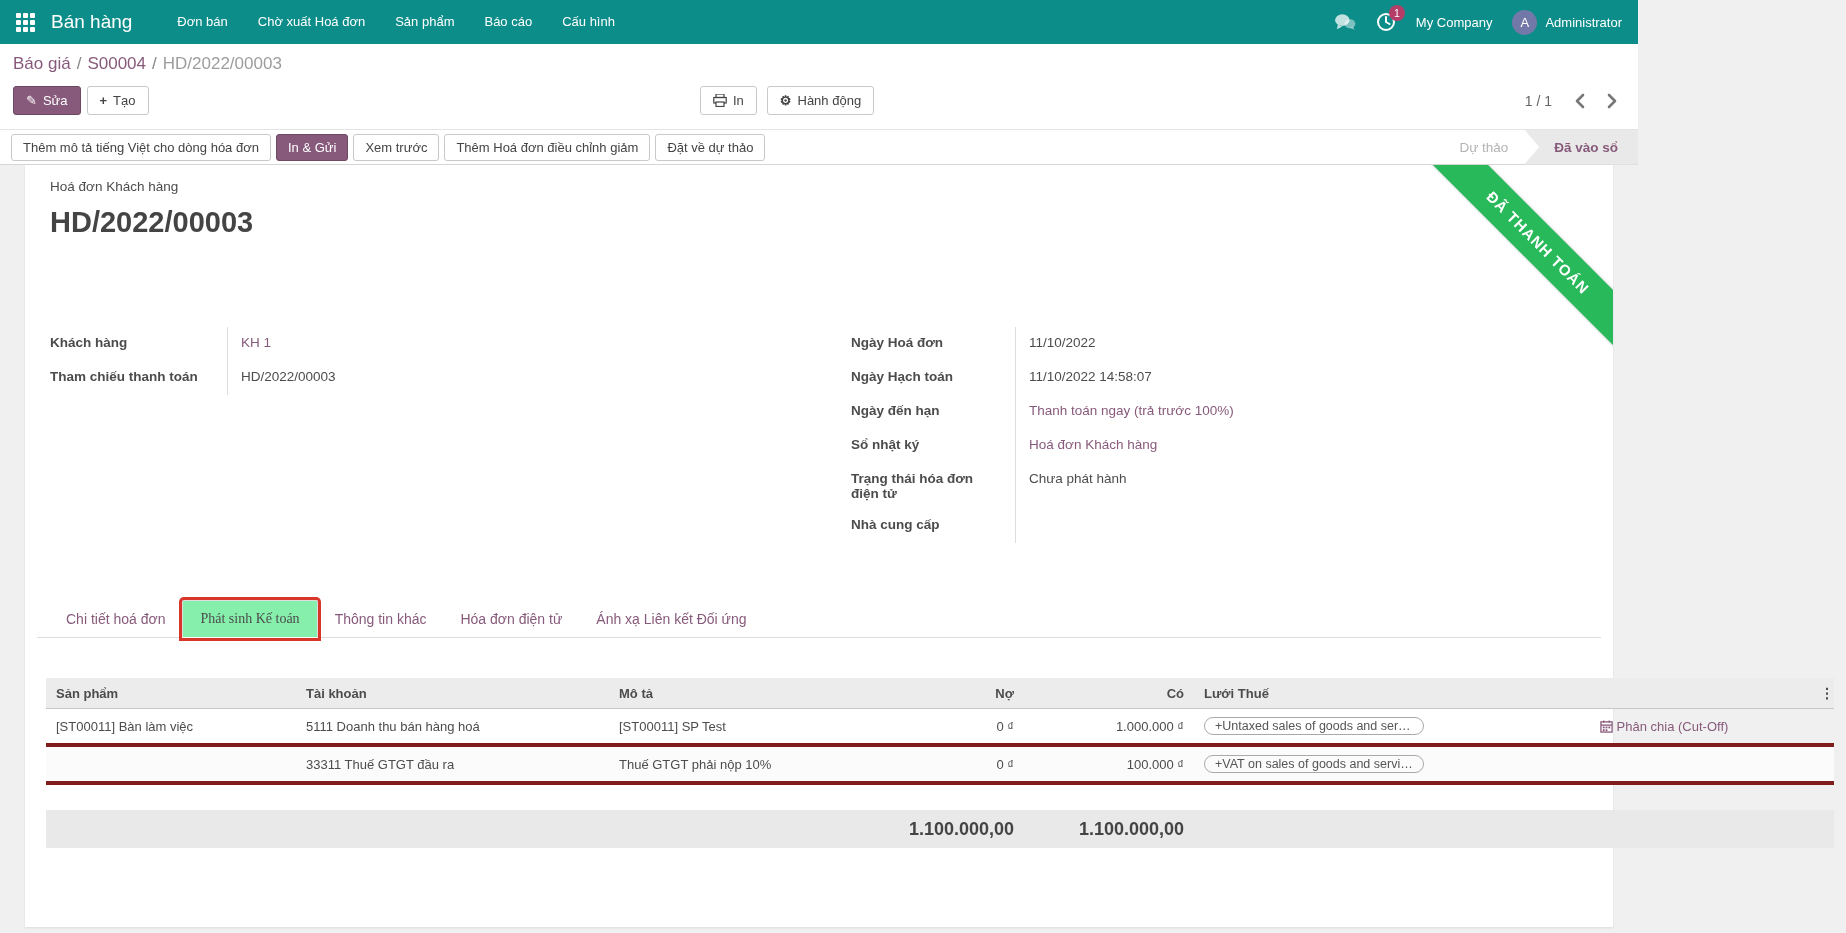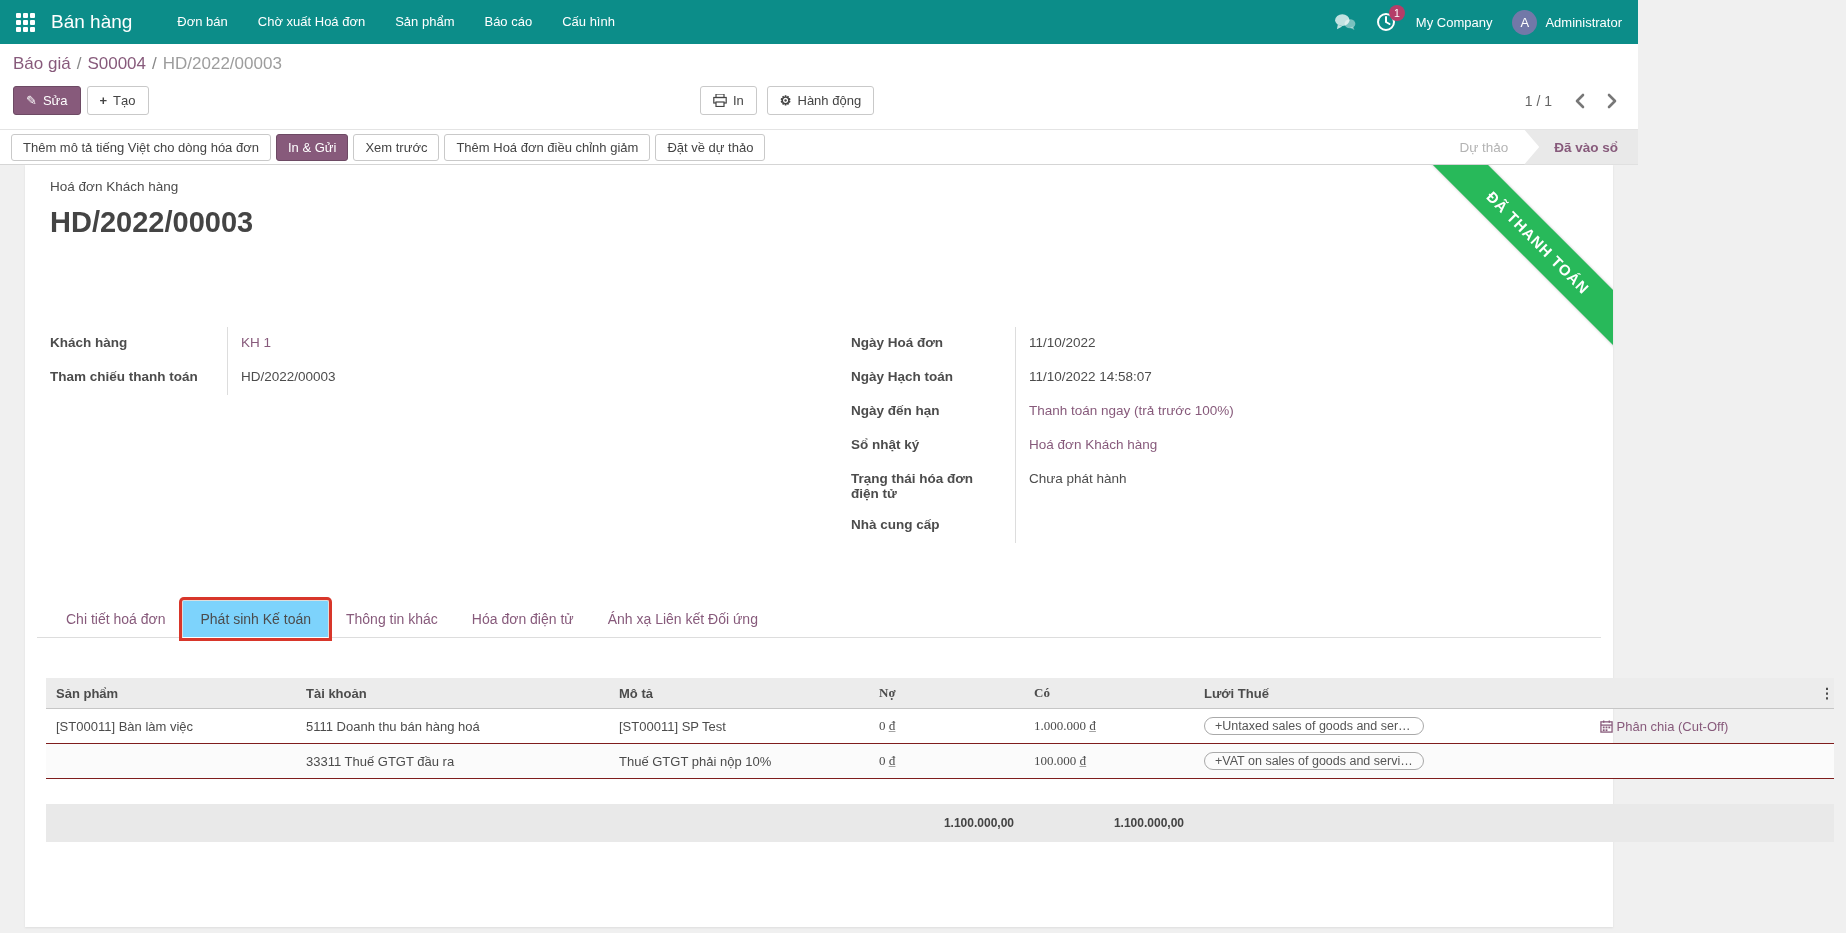--- a/index.html
+++ b/index.html
@@ -57,34 +57,34 @@
   .fgroup2 { margin-left:18px; }
   .frow { display:flex; min-height:34px; }
   .flabel { width:178px; flex:0 0 178px; border-right:1px solid #ddd; font-weight:bold; font-size:13.5px; padding:8px 12px 8px 0; }
   .fgroup2 .flabel { width:165px; flex:0 0 165px; }
   .fvalue { font-size:13.5px; padding:8px 0 8px 13px; }
   .fvalue.link { color:#875a7b; cursor:pointer; }
 
   
   .tabs { display:flex; align-items:flex-end; border-bottom:1px solid #ddd; margin-top:55px; padding-left:12px; height:40px; }
   .tab { font-size:14px; color:#875a7b; padding:10px 17px; cursor:pointer; white-space:nowrap; }
-  .tab.active { color:#4c4c4c; background:#7dd3fc; border:1px solid #ddd; border-bottom:1px solid #fff; margin-bottom:-1px; border-radius:2px 2px 0 0; }
+  .tab.active { color:#4c4c4c; background:#86efac; border:1px solid #ddd; border-bottom:1px solid #fff; margin-bottom:-1px; border-radius:2px 2px 0 0;font-family:Liberation Serif, serif; }
   .tab.annotated { box-shadow:0 0 0 3px #d8362a; }
 
   
   .jtable { width:1788px; margin:40px 0 0 9px; border-collapse:collapse; table-layout:fixed; font-size:13px; }
   .jtable th { background:#ececec; border-bottom:1px solid #c6c6c6; font-weight:bold; text-align:left; padding:7px 10px; color:#4c4c4c; }
-  .jtable th.num, .jtable td.num { text-align:left;font-family:Liberation Serif, serif; }
-  .jtable td { padding:8px 10px; border-bottom:1px solid #7f1d1d; vertical-align:middle; }
+  .jtable th.num, .jtable td.num { text-align:right; }
+  .jtable td { padding:8px 10px; border-bottom:4px solid #7f1d1d; vertical-align:middle; }
   .jtable tr.alt td { background:#fbfbfb; }
   .pill { display:inline-block; max-width:220px; overflow:hidden; text-overflow:ellipsis; white-space:nowrap; border:1px solid #a9a9a9; border-radius:12px; padding:1px 10px; font-size:12.5px; color:#555; vertical-align:middle; }
   .cutoff { color:#875a7b; text-align:center; cursor:pointer; white-space:nowrap; }
   .cutoff svg { vertical-align:-2px; margin-right:4px; }
   .dots { color:#555; font-weight:bold; font-size:14px; text-align:right; cursor:pointer; }
-  .totals { width:1788px; margin:25px 0 0 9px; background:#e9e9e9; display:flex; height:38px; align-items:center; font-size:12px; font-weight:bold; color:#444; }
+  .totals { width:1788px; margin:25px 0 0 9px; background:#e9e9e9; display:flex; height:38px; align-items:center; font-size:18px; font-weight:bold; color:#444; }
   .totals .t-debit { width:978px; text-align:right; padding-right:10px; }
   .totals .t-credit { width:170px; text-align:right; padding-right:10px; }
 </style>
 </head>
 <body>
 
 <div class="screen">
 
   <div class="navbar">
     <div class="apps-icon">

